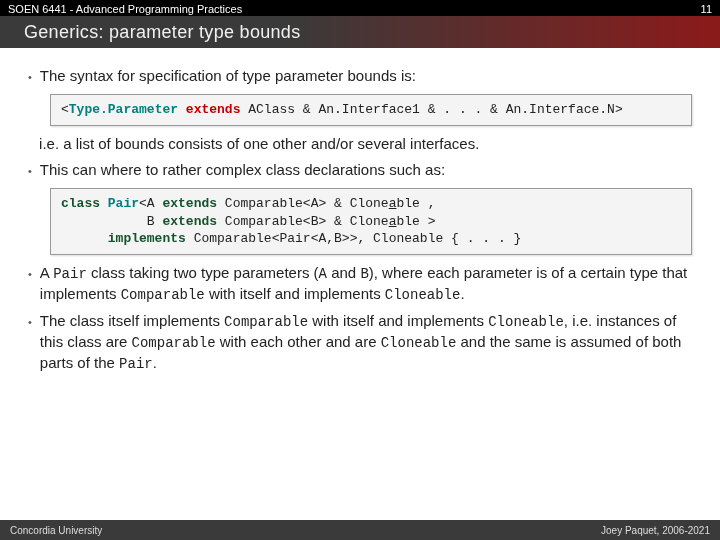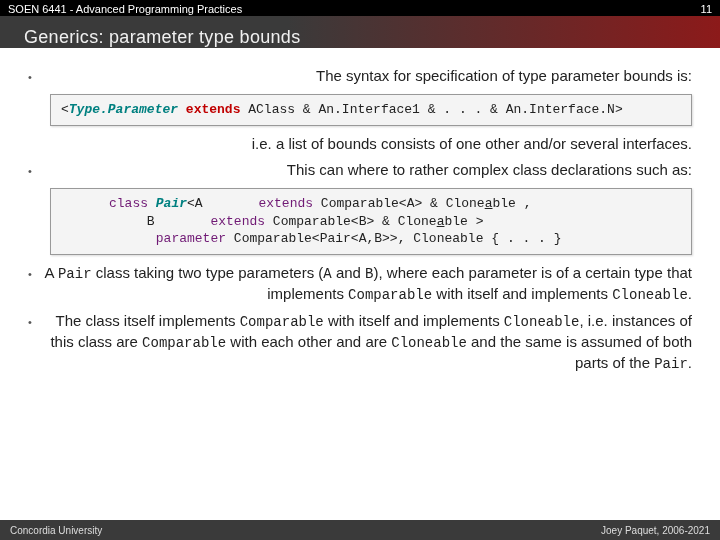--- a/index.html
+++ b/index.html
@@ -1,26 +1,26 @@
 <!DOCTYPE html>
 <html><head>
 <meta charset="utf-8">
 <style>
   * { margin:0; padding:0; box-sizing:border-box; }
   body { width:720px; height:540px; font-family:"Segoe UI",Arial,sans-serif; background:#fff; color:#222; position:relative; overflow:hidden; font-size:14px; }
   .topbar { background:#000; color:#fff; height:16px; line-height:18px; font-size:11px; padding:0 8px; display:flex; justify-content:space-between; }
-  .titlestrip { background:linear-gradient(to right,#3a3a3a 0%,#3a3a3a 40%,#8c1a1a 100%); height:32px; display:flex; align-items:flex-end; padding-left:24px; }
+  .titlestrip { background:linear-gradient(to right,#3a3a3a 0%,#3a3a3a 40%,#8c1a1a 100%); height:32px; display:flex; align-items:center; padding-left:24px; }
   .titlestrip span { color:#f0f0f0; font-size:18px; font-weight:300; letter-spacing:0.3px; }
   .content { padding:12px 28px 0 28px; }
   .bullet { display:flex; margin:6px 0; line-height:1.35; }
   .bullet .dot { color:#555; margin-right:8px; font-size:11px; margin-top:4px; }
-  .bullet .txt { flex:1; font-size:15px;text-align:right; }
+  .bullet .txt { flex:1; font-size:15px; }
   .codebox { border:1px solid #999; background:#f4f4f4; padding:6px 10px; margin:8px 0 8px 22px; font-family:Consolas,"Courier New",monospace; font-size:13px; white-space:pre; line-height:1.35; box-shadow:1px 1px 2px rgba(0,0,0,0.15); }
-  .kw-navy { color:#701a75; font-weight:normal;margin-left:48px; }
-  .kw-teal { color:#008080; font-weight:bold;font-style:italic; }
+  .kw-navy { color:#14532d; font-weight:bold; }
+  .kw-teal { color:#008080; font-weight:bold; }
   .kw-red  { color:#c00000; font-weight:bold; }
   code.inline { font-family:Consolas,"Courier New",monospace; font-size:14px; }
   .footer { position:absolute; bottom:0; left:0; right:0; background:#3a3a3a; color:#ddd; height:20px; font-size:10px; display:flex; justify-content:space-between; align-items:center; padding:0 10px;margin-top:27px; }
 </style>
 </head>
 <body>
 
 <div class="topbar">
   <span>SOEN 6441 - Advanced Programming Practices</span>
   <span>11</span>
@@ -43,21 +43,21 @@
     <span class="dot">&nbsp;</span>
     <span class="txt">i.e. a list of bounds consists of one other and/or several interfaces.</span>
   </div>
   <div class="bullet">
     <span class="dot">•</span>
     <span class="txt">This can where to rather complex class declarations such as:</span>
   </div>
 
   <div class="codebox"><span class="kw-navy">class </span><span class="kw-teal">Pair</span><span>&lt;A </span><span class="kw-navy">extends</span><span> Comparable&lt;A&gt; &amp; Clone</span><span style="text-decoration:underline">a</span><span>ble ,</span>
 <span>           B </span><span class="kw-navy">extends</span><span> Comparable&lt;B&gt; &amp; Clone</span><span style="text-decoration:underline">a</span><span>ble &gt;</span>
-<span>      </span><span class="kw-navy">parameter</span><span> Comparable&lt;Pair&lt;A,B&gt;&gt;, Cloneable { . . . }</span></div>
+<span>      </span><span class="kw-navy">implements</span><span> Comparable&lt;Pair&lt;A,B&gt;&gt;, Cloneable { . . . }</span></div>
 
   <div class="bullet">
     <span class="dot">•</span>
     <span class="txt"><span>A </span><code class="inline">Pair</code><span> class taking two type parameters (</span><code class="inline">A</code><span> and </span><code class="inline">B</code><span>), where each parameter is of a certain type that implements </span><code class="inline">Comparable</code><span> with itself and implements </span><code class="inline">Cloneable</code><span>.</span></span>
   </div>
 
   <div class="bullet">
     <span class="dot">•</span>
     <span class="txt"><span>The class itself implements </span><code class="inline">Comparable</code><span> with itself and implements </span><code class="inline">Cloneable</code><span>, i.e. instances of this class are </span><code class="inline">Comparable</code><span> with each other and are </span><code class="inline">Cloneable</code><span> and the same is assumed of both parts of the </span><code class="inline">Pair</code><span>.</span></span>
   </div>

